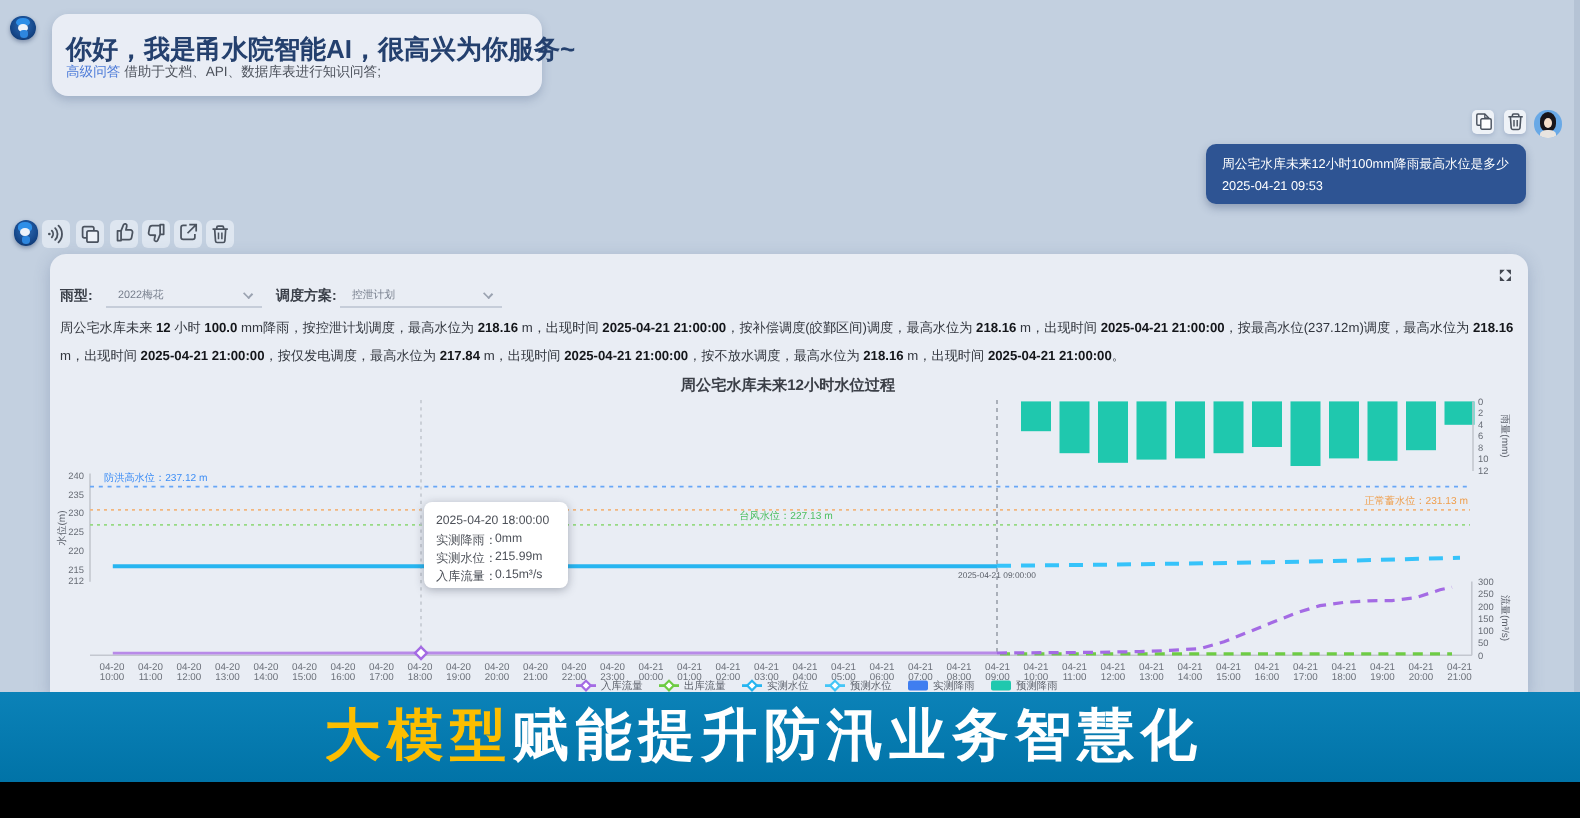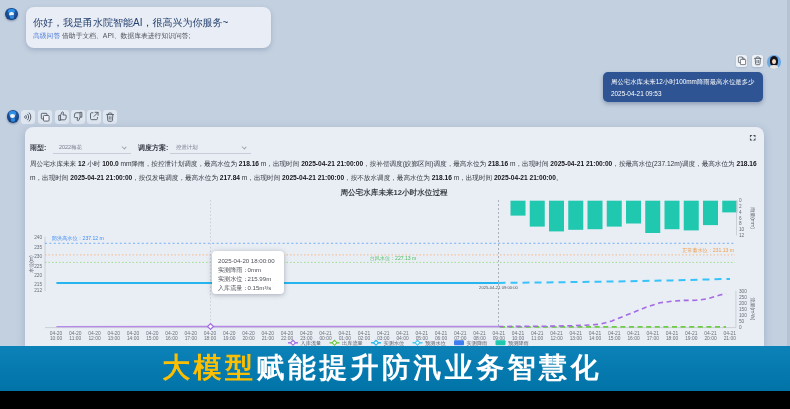--- a/index.html
+++ b/index.html
@@ -6,21 +6,21 @@
 body, svg text, div { font-family:"Liberation Sans", sans-serif; }
 #page { position:relative; width:790px; height:409px; background:#c3d0e0; overflow:hidden; }
 .av { position:absolute; border-radius:50%; }
 #ava1, #ava2 { width:12.6px; height:12.6px; background:radial-gradient(circle at 50% 40%, #2f6cb4 0%, #174a8e 55%, #0b2c5e 100%); box-shadow:0 1px 2px rgba(30,50,90,.4); overflow:hidden; }
 .hat { position:absolute; left:2.9px; top:1.1px; width:6.8px; height:4.6px; border-radius:50% 50% 40% 40%; background:#2e8fe8; }
 .fac { position:absolute; left:3.9px; top:4.1px; width:4.8px; height:4px; border-radius:50%; background:#eef3fa; }
 .bod { position:absolute; left:4.3px; top:7.9px; width:4px; height:3.6px; border-radius:40% 40% 50% 50%; background:#2e86de; }
 #ava1 { left:5.4px; top:7.6px; }
 #ava2 { left:6.6px; top:110.2px; }
 #bub1 { position:absolute; left:26px; top:7px; width:245px; height:40.5px; background:#e9edf5; border-radius:8px; box-shadow:0 2px 5px rgba(70,90,130,.28); }
-#bub1 .t1 { position:absolute; left:7px; top:9px; font-size:10px; font-weight:normal; color:#24406e; white-space:nowrap; }
+#bub1 .t1 { position:absolute; left:7px; top:9px; font-size:13px; font-weight:bold; color:#24406e; white-space:nowrap; }
 #bub1 .t2 { position:absolute; left:7px; top:24px; font-size:6.8px; color:#4d525c; white-space:nowrap; }
 #bub1 .t2 b { color:#4a79d8; font-weight:normal; }
 .ic { position:absolute; }
 .icbtn { position:absolute; background:rgba(252,253,255,.75); border-radius:2.5px; box-shadow:0 1px 2px rgba(80,100,140,.25); }
 .icbtn2 { position:absolute; width:14px; height:14px; background:rgba(250,252,255,.5); border-radius:3px; }
 #uava { left:767.4px; top:55.2px; width:13.4px; height:13.4px; background:#69a9e6; overflow:hidden; }
 #uava .hair { position:absolute; left:2.3px; top:1.1px; width:8.8px; height:10px; border-radius:50% 50% 46% 46%; background:#18151a; }
 #uava .face { position:absolute; left:4.4px; top:3.4px; width:4.7px; height:5.9px; border-radius:50%; background:#f6dfcb; }
 #uava .body { position:absolute; left:2.8px; top:9.8px; width:7.8px; height:4.5px; border-radius:45% 45% 0 0; background:#e8e4e0; }
 #bub2 { position:absolute; left:603px; top:72px; width:160px; height:29.5px; background:#2e5493; border-radius:5px; box-shadow:0 2px 4px rgba(40,60,100,.35); color:#fff; }

